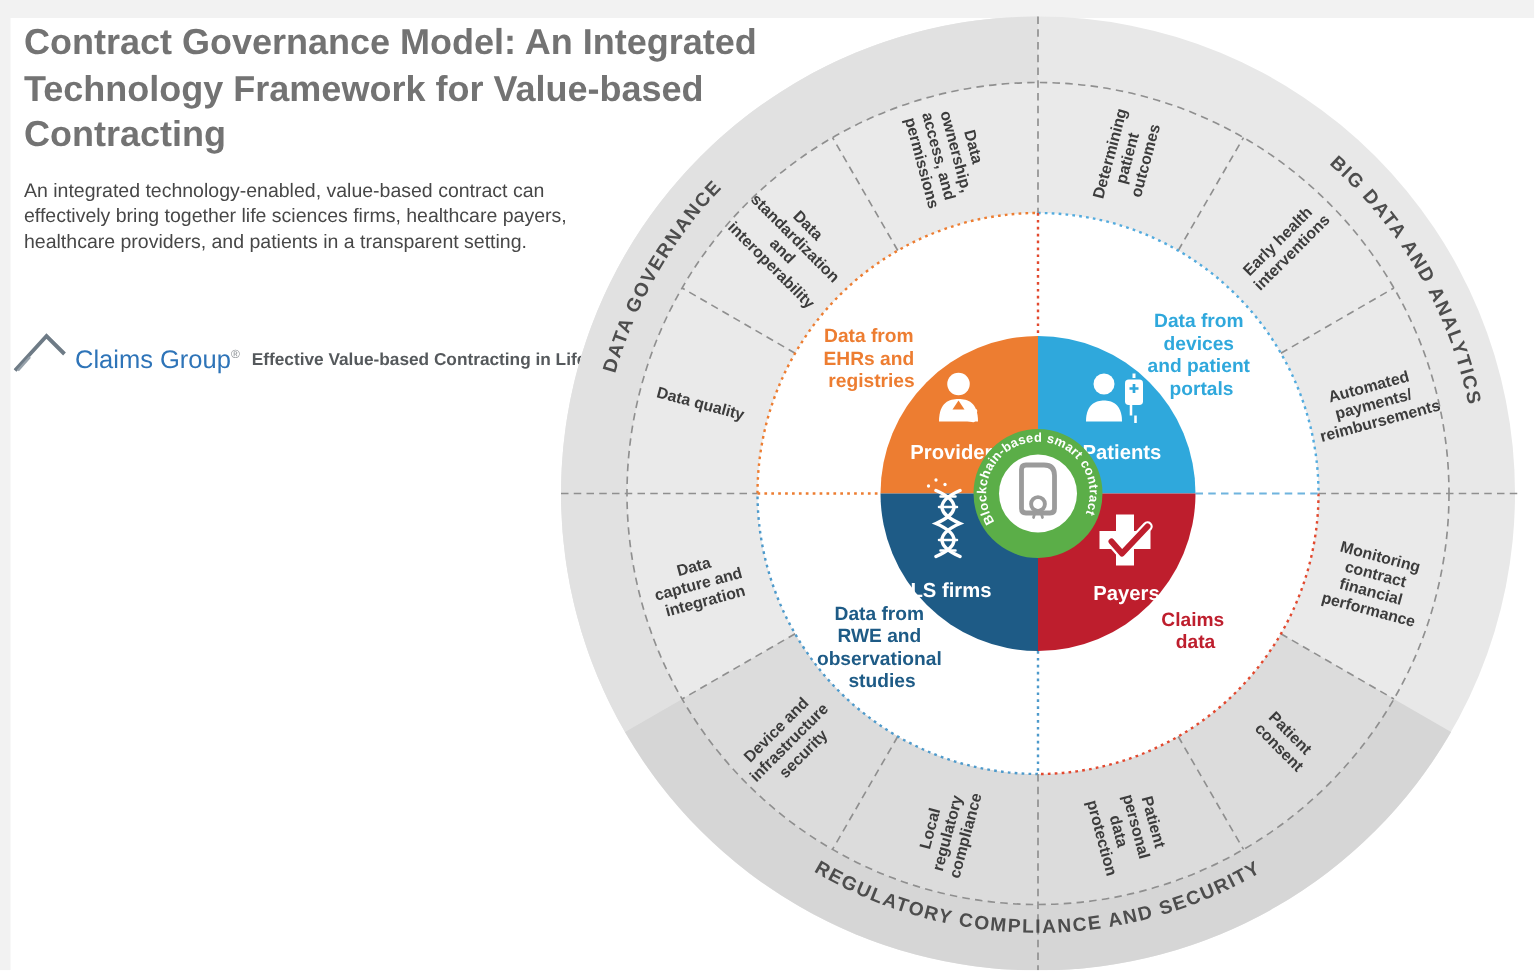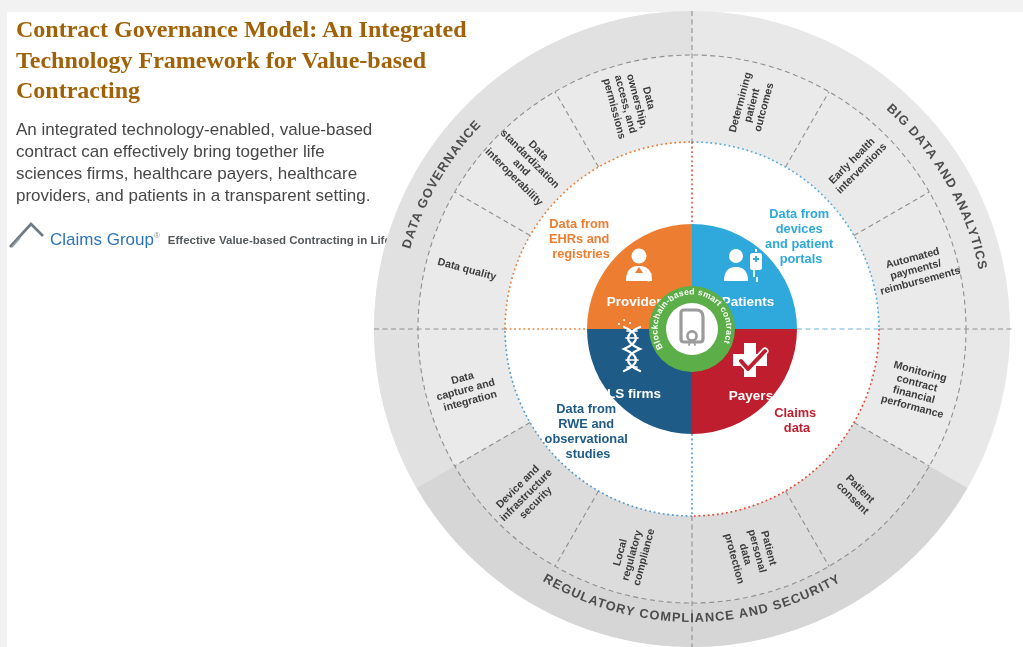--- a/index.html
+++ b/index.html
@@ -1,22 +1,22 @@
 <!DOCTYPE html>
 <html><head>
 <meta charset="utf-8">
 <style>
   html,body{margin:0;padding:0;background:#fff;}
   .stage{position:relative;width:1023px;height:647px;background:#ffffff;overflow:hidden;
          font-family:"Liberation Sans",sans-serif;}
   .edge-top{position:absolute;left:0;top:0;width:1023px;height:12px;background:#F2F2F2;}
   .edge-left{position:absolute;left:0;top:0;width:7px;height:647px;background:#F2F2F2;}
   .title{position:absolute;left:16px;top:14px;width:527px;font-size:24px;line-height:1.28;
-         font-weight:bold;color:#a16207;font-family:Liberation Serif, serif;}
-  .desc{position:absolute;left:16px;top:119px;width:374px;font-size:17px;line-height:1.3;color:#474747;}
+         font-weight:bold;color:#737373;}
+  .desc{position:absolute;left:16px;top:119px;width:374px;font-size:13px;line-height:1.3;color:#474747;}
   .logo-row{position:absolute;left:9px;top:219px;display:flex;align-items:flex-end;gap:5px;}
   .brand{color:#2E74B8;font-size:17px;line-height:1;padding-bottom:1px;}
   .reg{color:#8a8f94;font-size:8px;vertical-align:super;}
   .tagline{font-size:11.5px;font-weight:bold;color:#55595C;padding-bottom:3px;padding-left:3px;}
   svg text{font-family:"Liberation Sans",sans-serif;}
   .seg{font-size:10.6px;font-weight:bold;fill:#3C3C3C;}
   .cat{font-size:12.8px;font-weight:bold;fill:#4D4D4D;letter-spacing:1.1px;}
   .qlabel{font-size:13.5px;font-weight:bold;fill:#ffffff;}
   .dl{font-size:12.8px;font-weight:bold;}
   .ringtext{font-size:8.6px;font-weight:bold;fill:#ffffff;letter-spacing:0.2px;}

